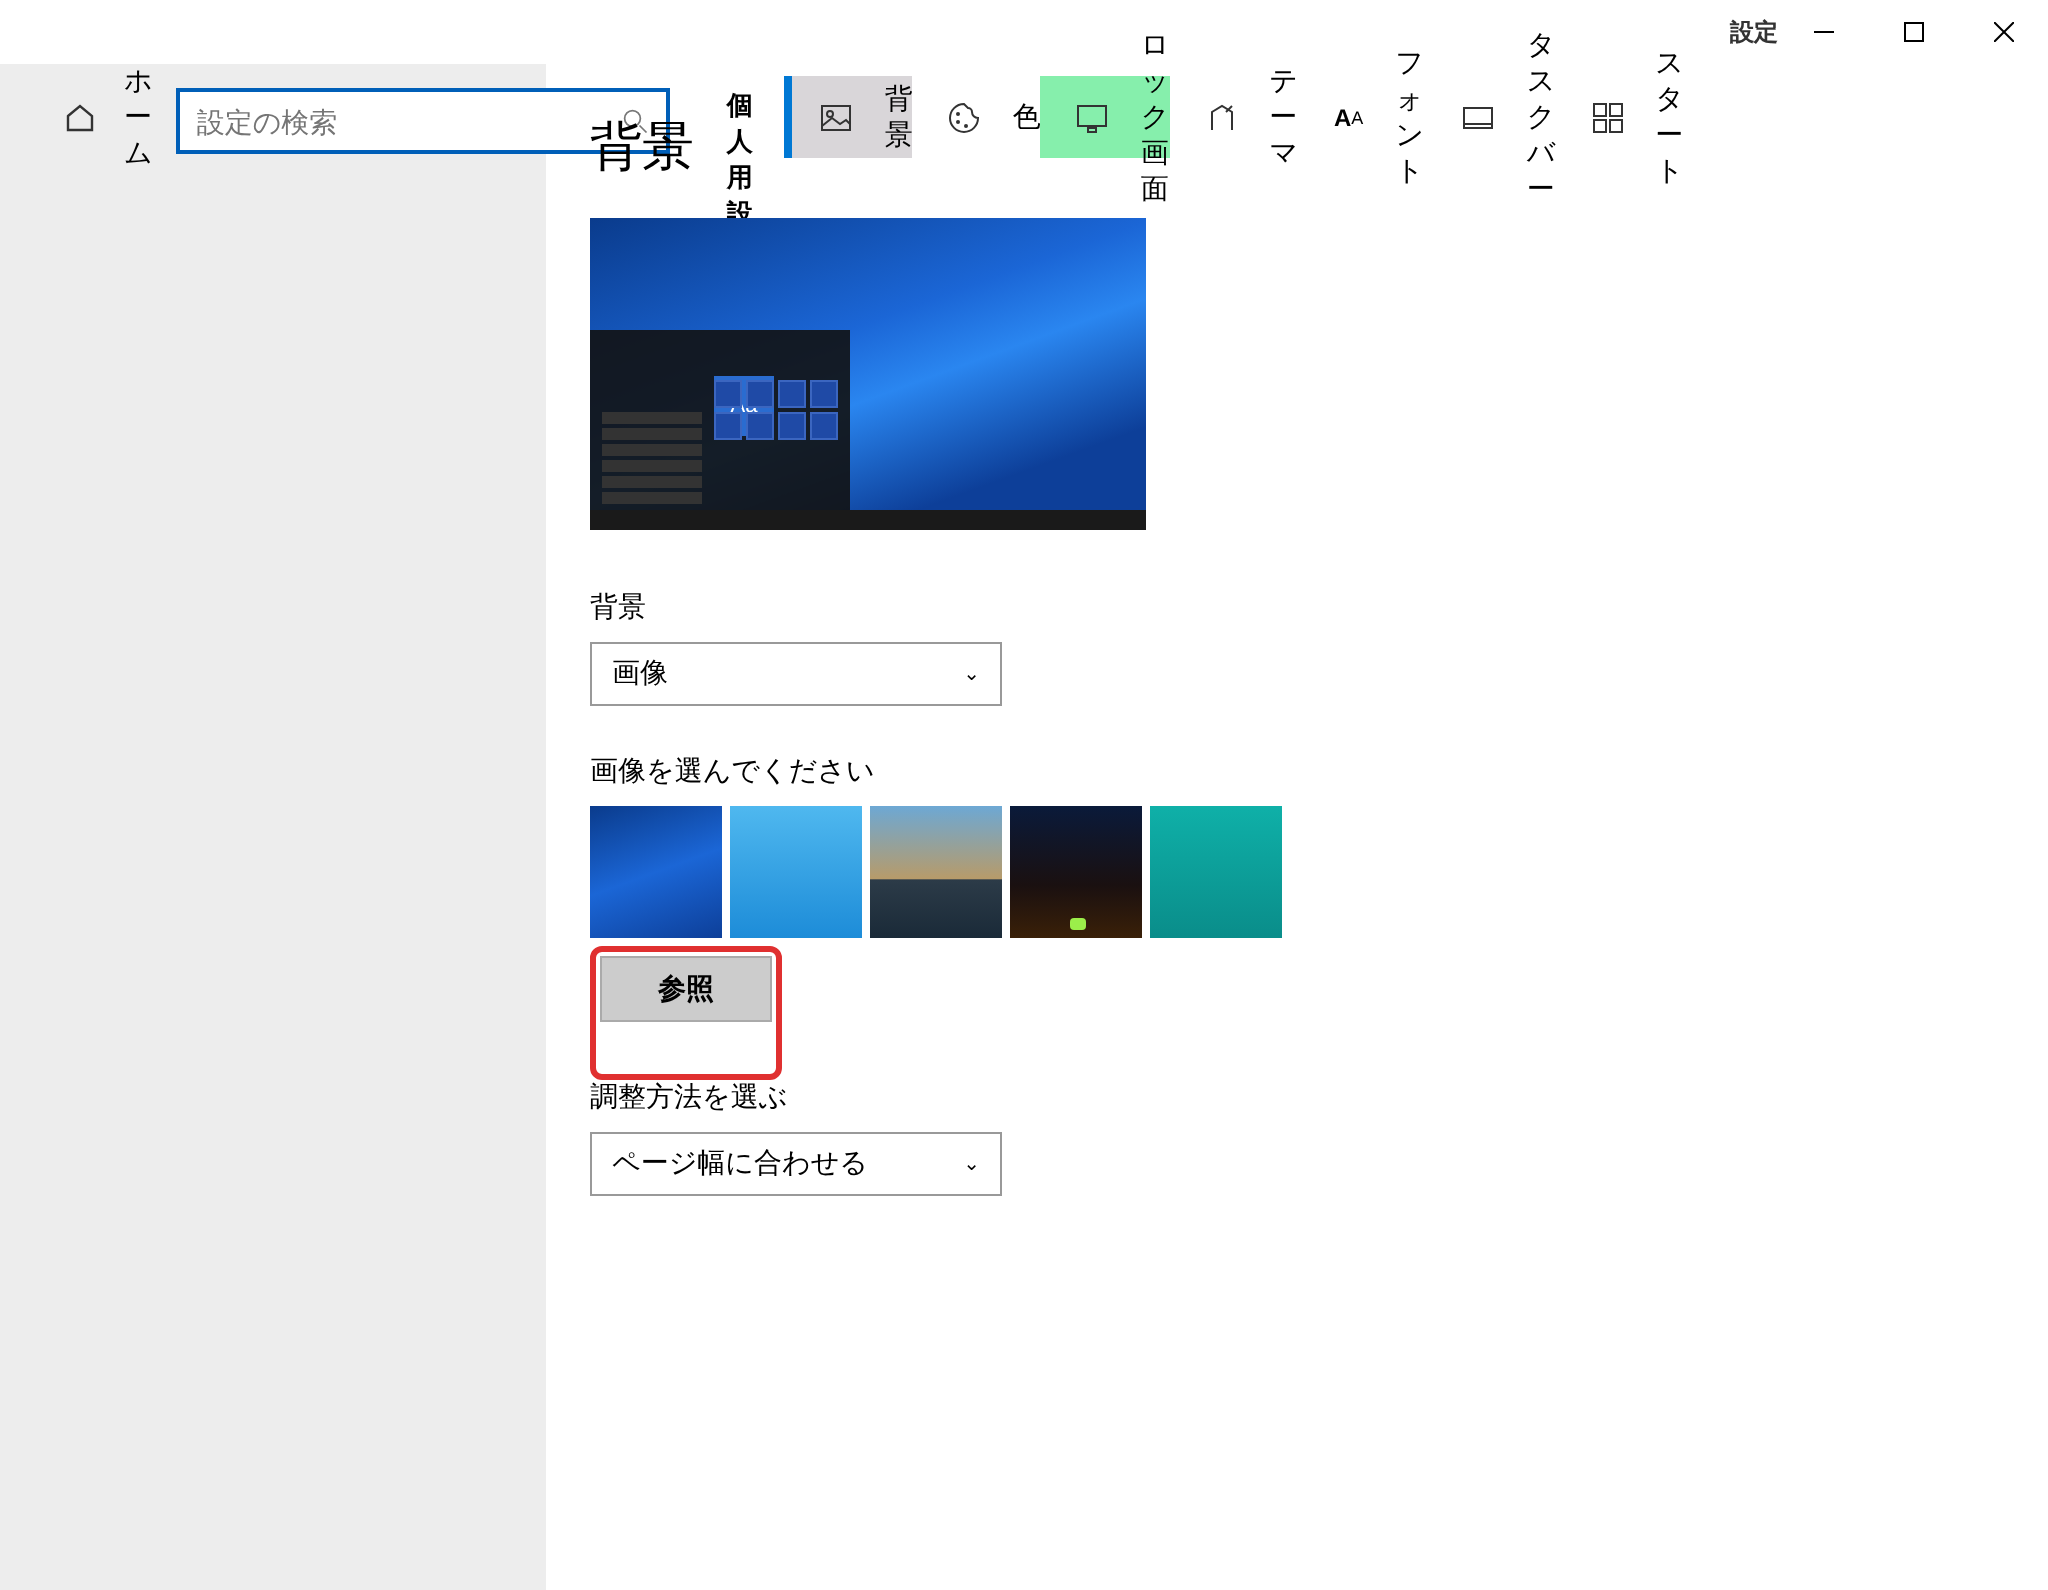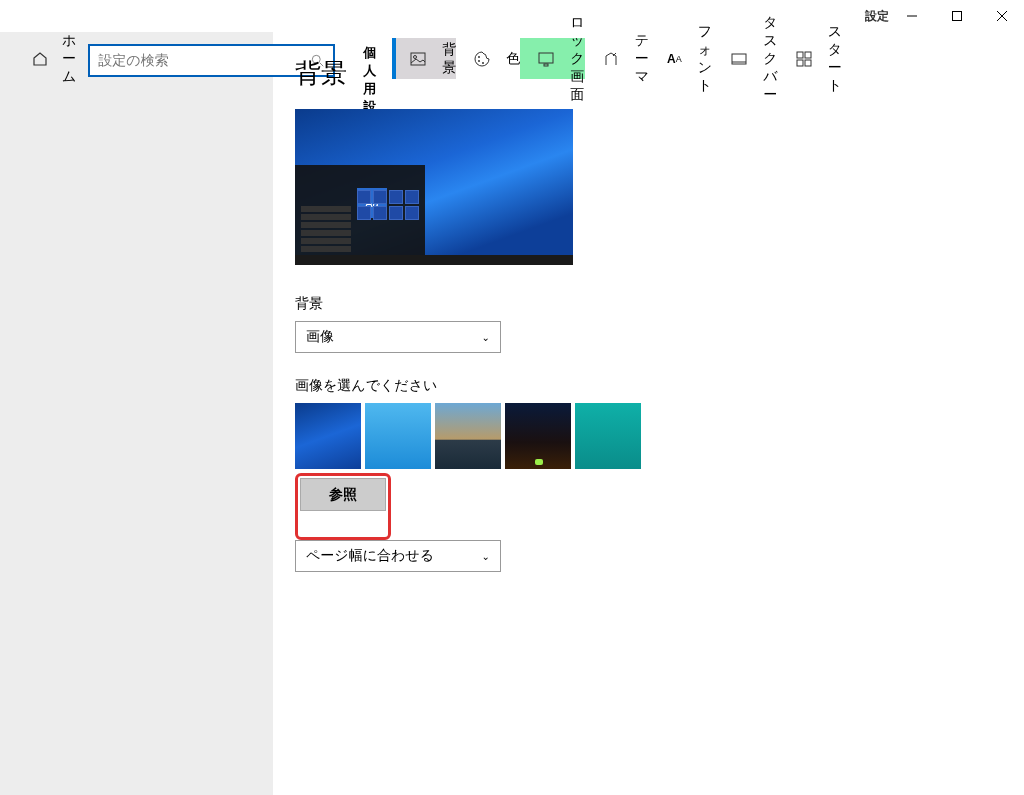--- a/index.html
+++ b/index.html
@@ -7,21 +7,21 @@
 .titlebar { height: 32px; display: flex; align-items: center; justify-content: flex-end; padding: 0 0 0 12px; font-weight: bold; }
 .titlebar .title { font-size: 12px; color: #333; }
 .window-controls { display: flex; }
 .window-controls > div { width: 45px; height: 32px; display: flex; align-items: center; justify-content: center; }
 .window-controls svg { width: 10px; height: 10px; }
 .content { flex: 1; display: flex; }
 .sidebar { width: 273px; background: #ededed; display: flex; padding-top: 6px; padding-left: 14px; }
 .home-row { display: flex; align-items: center; height: 42px; padding-left: 18px; gap: 14px; font-size: 14px; }
 .search-row { margin: 6px 12px 14px; }
 .search-row .search-box { width: 247px; height: 33px; border: 2px solid #005fb8; background: #fff; display: flex; align-items: center; padding: 0 8px; }
-.search-box input { flex: 1; border: none; outline: none; font-size: 14px; color: #777; background: transparent; font-family: Liberation Serif, serif; }
+.search-box input { flex: 1; border: none; outline: none; font-size: 14px; color: #777; background: transparent; }
 .search-icon { width: 14px; height: 14px; }
 .category-label { padding: 6px 16px 10px; font-size: 13px; font-weight: 600; }
 .nav-item { display: flex; align-items: center; height: 41px; padding-left: 18px; gap: 16px; font-size: 14px; cursor: pointer; position: relative; }
 .nav-item.selected { background: #d9d6d9; }
 .nav-item.selected::before { content: ""; position: absolute; left: 0; top: 0; bottom: 0; width: 4px; background: #0078d4; }
 .nav-item.hover { background: #86efac; }
 .nav-icon { width: 16px; height: 16px; display: flex; align-items: center; justify-content: center; }
 .main { flex: 1; padding: 24px 22px; position: relative; }
 .main h1 { font-size: 26px; font-weight: 400; margin-bottom: 18px; }
 .preview { width: 278px; height: 156px; background: linear-gradient(160deg, #0a3b8c 0%, #1b66d6 40%, #2a86f0 55%, #0d3f99 80%); position: relative; margin-bottom: 30px; overflow: hidden; }
@@ -202,19 +202,20 @@
       <div class="thumb th1"></div>
       <div class="thumb th2"></div>
       <div class="thumb th3"></div>
       <div class="thumb th4"></div>
       <div class="thumb th5"></div>
     </div>
     <div class="browse-highlight">
       <button class="browse-btn">参照</button>
     </div>
 
+    <div class="section-label">調整方法を選ぶ</div>
     <div class="dropdown" style="margin-bottom:0">
       <span>ページ幅に合わせる</span>
       <span class="chev">⌄</span>
     </div>
 
   </div>
 </div>
 
 </body></html>

